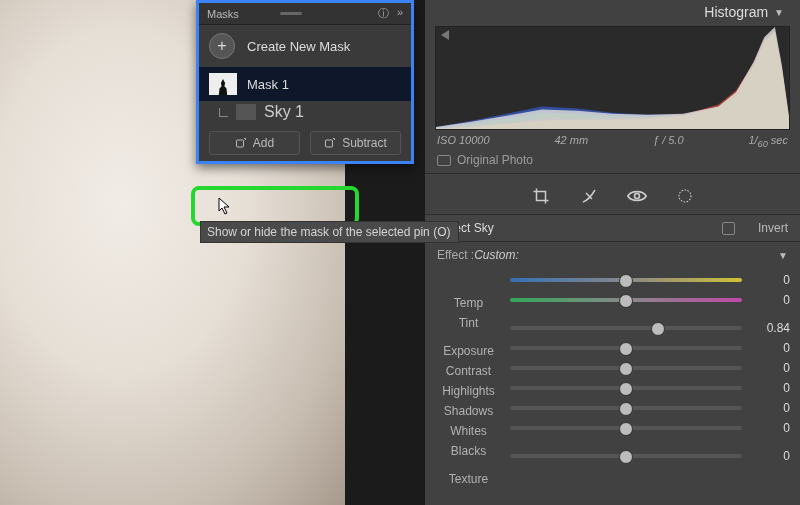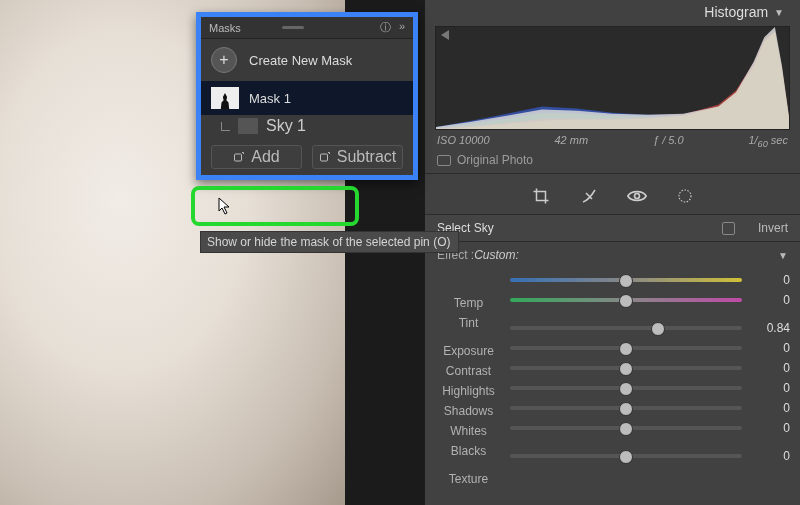--- a/index.html
+++ b/index.html
@@ -42,53 +42,53 @@
   .slider-row .lab { width:67px; text-align:center; font-size:12px; color:#b2b2b2;margin-top:46px; }
   .slider { flex:1; height:14px; position:relative; display:flex; align-items:center; }
   .track { position:absolute; left:0; right:0; height:4px; top:5px; background:#555; border-radius:2px; }
   .track.temp { background: linear-gradient(90deg,#3570b5 0%, #888 50%, #d0c037 100%); }
   .track.tint { background: linear-gradient(90deg,#32a85a 0%, #888 50%, #c04aa8 100%); }
   .knob { position:absolute; top:1px; width:12px; height:12px; border-radius:50%; background:#bcbcbc; border:1px solid #333; transform:translateX(-50%); cursor:pointer; }
   .val { width:40px; text-align:right; font-size:12px; color:#ddd; }
   .group-spacer { height:8px; }
 
   
-  .masks { position:absolute; left:196px; top:12px; width:212px; background:#3a3a3a; border:5px solid #3b82f6; box-shadow:0 4px 10px rgba(0,0,0,.5); }
+  .masks { position:absolute; left:196px; top:0; width:212px; background:#3a3a3a; border:3px solid #3b82f6; box-shadow:0 4px 10px rgba(0,0,0,.5); }
   .masks-title { display:flex; align-items:center; gap:6px; padding:3px 8px; font-size:11px; color:#bbb; background:#333; border-bottom:1px solid #222;}
   .masks-title .grip { width:22px; height:3px; background:#666; border-radius:2px; margin-left:auto; margin-right:auto; }
   .masks-title .info { margin-left:auto; display:flex; gap:8px; color:#aaa; }
   .create-row { display:flex; align-items:center; gap:12px; padding:8px 10px; }
   .plus-btn { width:24px; height:24px; border-radius:50%; background:#555; border:1px solid #777; display:flex; align-items:center; justify-content:center; color:#ddd; font-size:16px; cursor:pointer; }
   .create-row .lbl { color:#ddd; font-size:13px; }
 
   .mask-item { display:flex; align-items:center; gap:10px; padding:6px 10px; cursor:pointer; }
   .mask-item.active { background:#0f172a; }
   .mask-thumb { width:28px; height:22px; background:#eee; display:flex; align-items:end; justify-content:center; }
   .mask-thumb .sil { width:14px; height:16px; background:#111; clip-path: polygon(50% 0%, 65% 25%, 60% 45%, 75% 60%, 80% 100%, 20% 100%, 25% 60%, 40% 45%, 35% 25%); }
   .mask-item .txt { color:#ddd; font-size:13px; }
   .sub-item { display:flex; align-items:center; gap:8px; padding:2px 10px 4px 20px; }
   .sub-item .corner { width:8px; height:8px; border-left:1px solid #888; border-bottom:1px solid #888; }
   .sky-thumb { width:20px; height:16px; background:#555; }
   .sub-item .txt { font-size:16px; color:#ccc; }
 
   .add-sub { display:flex; gap:10px; padding:6px 10px; }
-  .pill { flex:1; height:22px; border:1px solid #555; border-radius:3px; background:#3e3e3e; display:flex; align-items:center; justify-content:center; gap:6px; color:#bbb; font-size:16px; cursor:pointer; }
+  .pill { flex:1; height:22px; border:1px solid #555; border-radius:3px; background:#3e3e3e; display:flex; align-items:center; justify-content:center; gap:6px; color:#bbb; font-size:12px; cursor:pointer; }
 
   .overlay-row { display:flex; align-items:center; gap:8px; padding:8px 10px 8px 10px; border-top:1px solid #2b2b2b; background:#3a3a3a; position:relative;}
   .overlay-row .chk { width:11px; height:11px; border:1px solid #888; border-radius:2px; }
   .overlay-row .lbl { color:#ddd; font-size:13px; }
   .swatch { width:16px; height:16px; background:#e33a2f; margin-left:auto; }
   .dots { color:#bbb; letter-spacing:2px; }
 
   .highlight { position:absolute; left:191px; top:186px; width:160px; height:32px; border:4px solid #25d82f; border-radius:8px; pointer-events:none; }
 
   .cursor { position:absolute; left:218px; top:197px; width:14px; height:18px; pointer-events:none; }
   .cursor svg { display:block; }
 
-  .tooltip { position:absolute; left:200px; top:231px; width:245px; background:#4a4a4a; color:#d5d5d5; font-size:12px; padding:3px 6px; border:1px solid #333; }
+  .tooltip { position:absolute; left:200px; top:221px; width:245px; background:#4a4a4a; color:#d5d5d5; font-size:12px; padding:3px 6px; border:1px solid #333; }
 
   
   .histogram-box svg { width:100%; height:100%; display:block; }
   .hclip { position:absolute; top:4px; width:0; height:0; border-left:5px solid transparent; border-right:5px solid transparent; }
   .hclip.left { left:4px; border-bottom:8px solid #777; transform:rotate(-90deg); }
 </style>
 </head>
 <body>
 
 <div class="stage">

